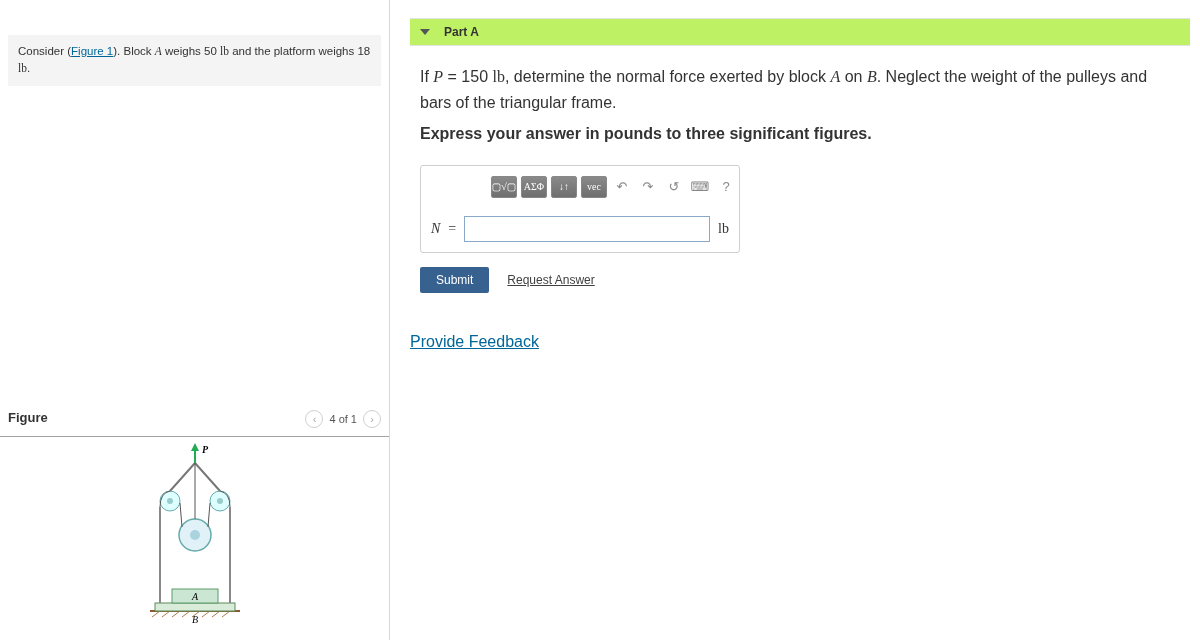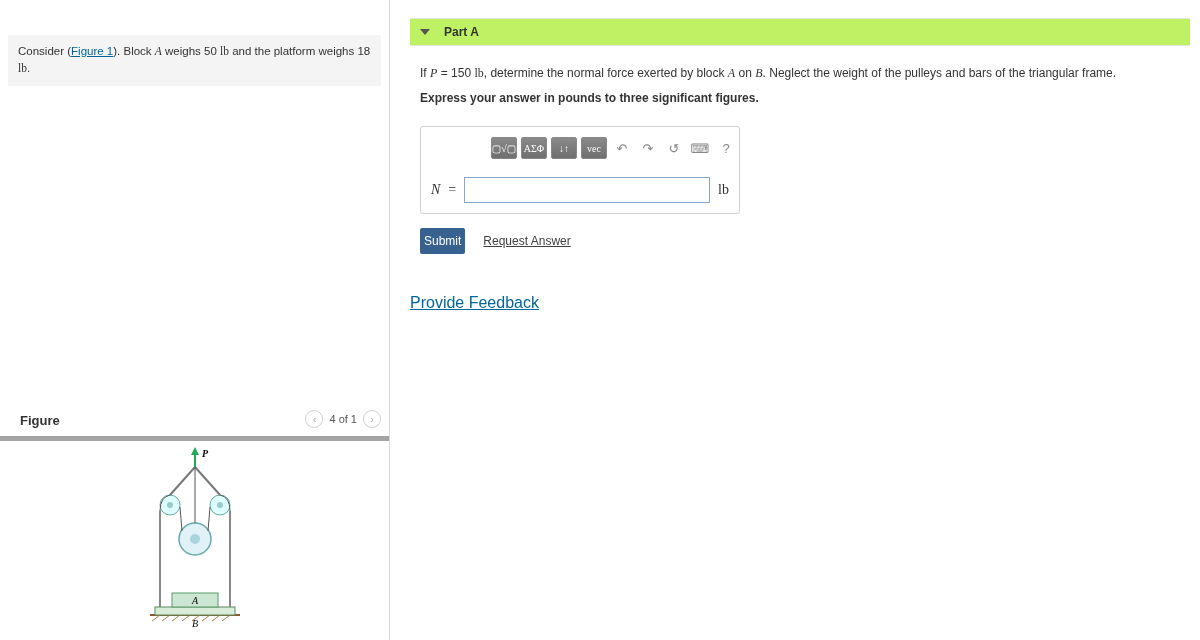--- a/index.html
+++ b/index.html
@@ -33,24 +33,24 @@
   .rm { font-family: 'Times New Roman', serif; }
 
   .figure-section {
     position: absolute;
     left: 0;
     right: 0;
     top: 410px;
   }
   .figure-header {
     display: flex;
-    align-items: flex-end;
+    align-items: flex-start;
     justify-content: space-between;
-    padding: 0 8px 8px 20px;
-    border-bottom: 5px solid #a3a3a3;
+    padding: 0 8px 8px 8px;
+    border-bottom: 1px solid #a3a3a3;
   }
   .figure-title { font-weight: bold; font-size: 13px; }
   .pager { display: flex; align-items: center; gap: 6px; font-size: 11px; color: #555; }
   .pager-btn {
     width: 18px; height: 18px; border: 1px solid #d0d0d0; border-radius: 50%;
     display: flex; align-items: center; justify-content: center;
     background: #fff; color: #aaa; cursor: pointer;
   }
   .figure-body { display: flex; justify-content: center; padding-top: 6px; }
 
@@ -74,21 +74,21 @@
     font-weight: bold;
   }
   .disclose {
     width: 0; height: 0;
     border-left: 5px solid transparent;
     border-right: 5px solid transparent;
     border-top: 6px solid #555;
   }
   .prompt {
     padding: 18px 10px 4px 10px;
-    font-size: 12px;
+    font-size: 16px;
     line-height: 1.6;
   }
   .prompt .bold-line { font-weight: bold; margin-top: 6px; }
 
   .answer-box {
     margin: 14px 0 0 10px;
     width: 320px;
     border: 1px solid #cfcfcf;
     border-radius: 3px;
     padding: 10px;
@@ -146,21 +146,21 @@
   .submit-row {
     display: flex;
     align-items: center;
     gap: 18px;
     margin: 14px 0 0 10px;
   }
   .submit-btn {
     background: #37618e;
     color: #fff;
     border: none;
-    padding: 6px 4px;
+    padding: 6px 16px;
     font-size: 12px;
     border-radius: 2px;
     cursor: pointer;
   }
   .req-link { color: #404040; font-size: 12px; text-decoration: underline; cursor: pointer; }
 
   .feedback-link {
     display: inline-block;
     margin: 40px 0 0 0;
     color: #006699;

